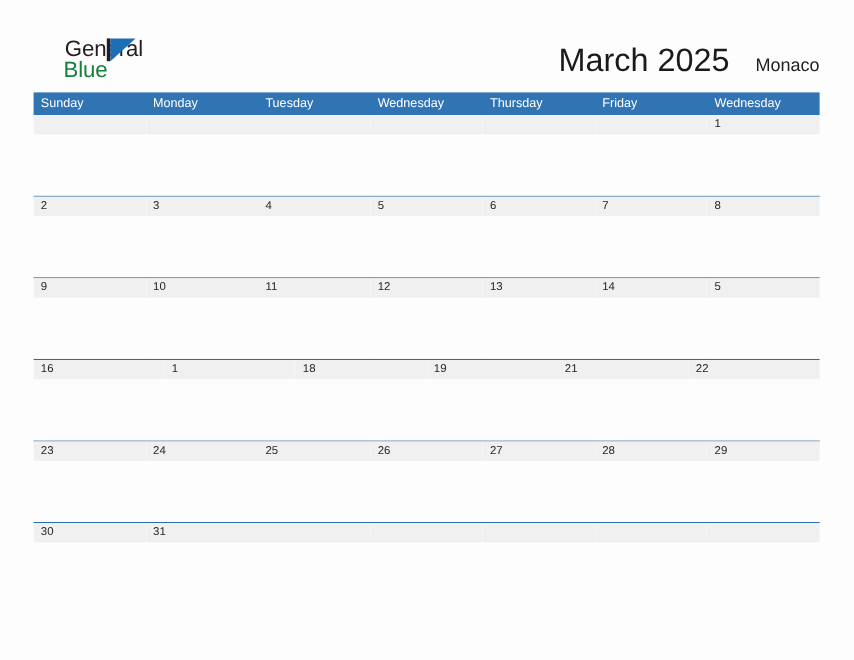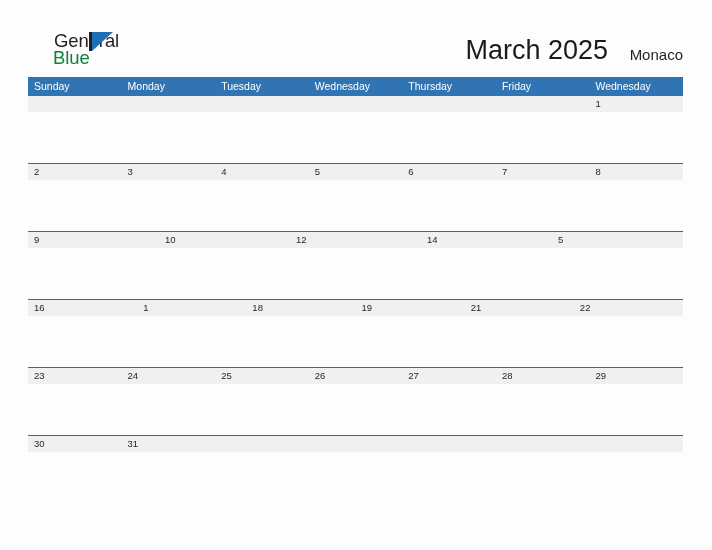--- a/index.html
+++ b/index.html
@@ -244,24 +244,32 @@
       <div class="day-cell">
           <span class="day-band"></span>
           <span class="day-num">9</span>
         </div>
       <div class="day-cell">
           <span class="day-band"></span>
           <span class="day-num">10</span>
         </div>
       <div class="day-cell">
           <span class="day-band"></span>
+          <span class="day-num">11</span>
+        </div>
+      <div class="day-cell">
+          <span class="day-band"></span>
           <span class="day-num">12</span>
         </div>
       <div class="day-cell">
           <span class="day-band"></span>
+          <span class="day-num">13</span>
+        </div>
+      <div class="day-cell">
+          <span class="day-band"></span>
           <span class="day-num">14</span>
         </div>
       <div class="day-cell">
           <span class="day-band"></span>
           <span class="day-num">5</span>
         </div>
     </div>
 
     <div class="week-row">
       <div class="day-cell">

